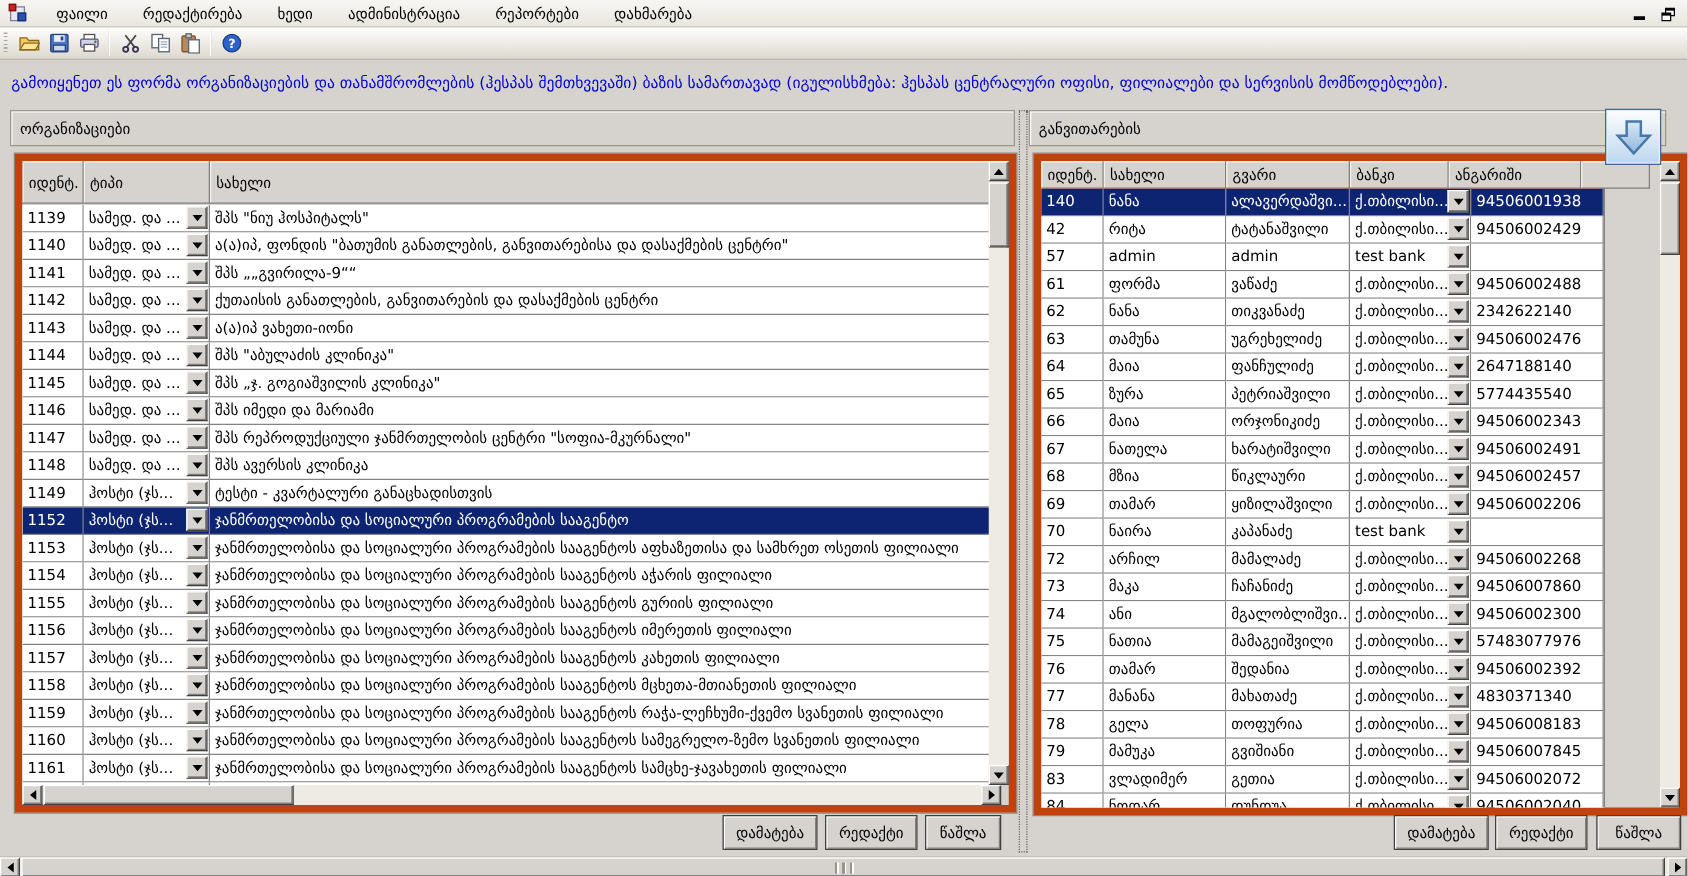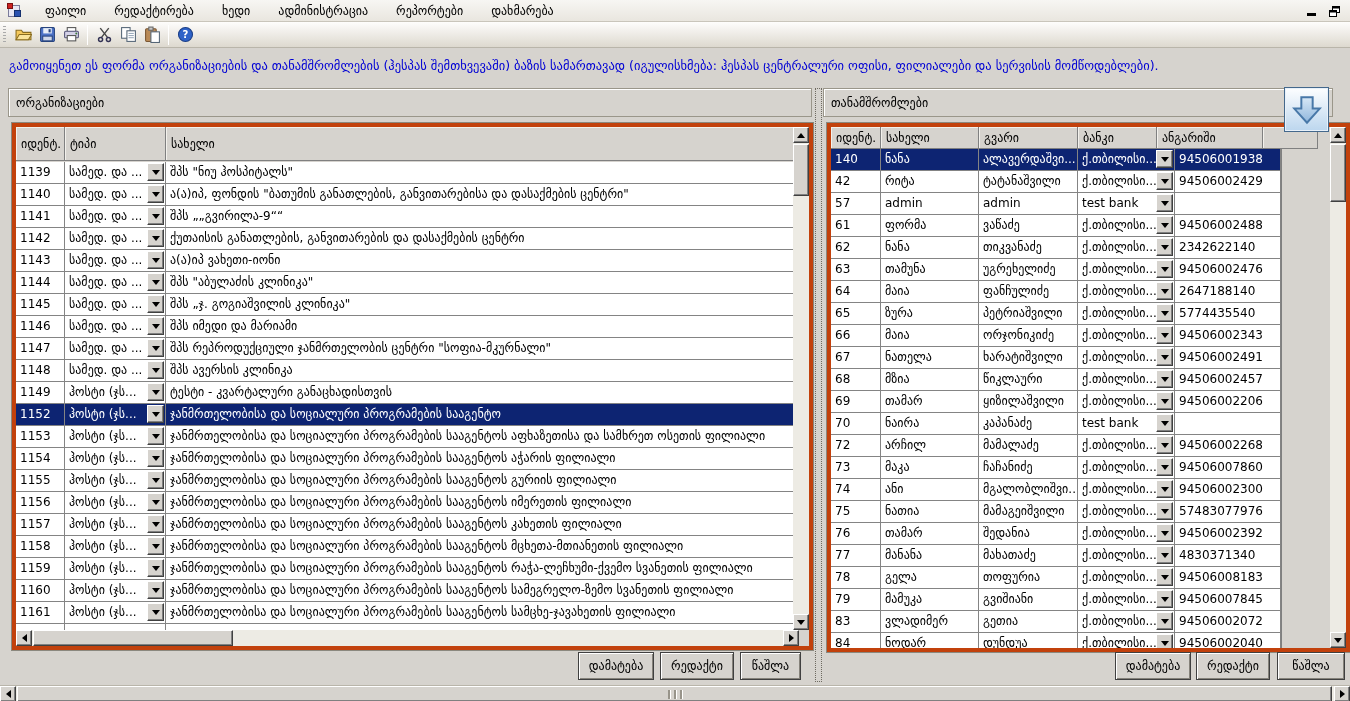--- a/index.html
+++ b/index.html
@@ -28,21 +28,21 @@
   .tbtn svg{width:17px;height:17px;}
   .tsep{width:1px;height:20px;background:#a9a59a;border-right:1px solid #fff;margin:0 4px;}
   
   .infotext{position:absolute;left:9px;top:58px;width:1330px;color:var(--info-text,#0000d4);font-size:12.5px;}
   
   .band{position:absolute;height:29px;border:1px solid #9a968a;box-shadow:inset 1px 1px 0 #fff;
     display:flex;align-items:center;padding-left:7px;background:#d6d3ce;}
   .band.left{left:8px;top:88px;width:804px;}
   .band.right{left:823px;top:88px;width:510px;}
   
-  .tframe{position:absolute;background:#d6d3ce;border:4px solid #c2410c;box-shadow:0 0 0 1px #8b887e;}
+  .tframe{position:absolute;background:#d6d3ce;border:6px solid #c2410c;box-shadow:0 0 0 1px #8b887e;}
   #org-table{left:12px;top:123px;width:801px;height:527px;}
   #emp-table{left:827px;top:123px;width:523px;height:529px;}
   .thead{position:absolute;left:0;top:0;display:flex;}
   .hc{background:#d6d3ce;border-right:1px solid #808080;border-bottom:1px solid #808080;
     box-shadow:inset 1px 1px 0 #f3f1ec;padding-left:5px;display:flex;align-items:center;
     white-space:nowrap;overflow:hidden;}
   #org-table .hc{height:34px;}
   #emp-table .hc{height:22px;}
   .rows{position:absolute;overflow:hidden;background:#fff;}
   #org-rows{left:0;top:35px;width:783px;bottom:16px;}
@@ -379,21 +379,21 @@
       <div class="thumb"></div>
       <div class="sbtn right">
           <i class="a-right"></i>
         </div>
     </div>
   </div>
 
   <div class="splitter"></div>
 
   <div class="band right">
-    <span>თანამშრომლები</span>
+    <span>განვითარების</span>
   </div>
 
   <div class="bluebtn">
     <svg viewBox="0 0 24 24">
       <defs>
         <linearGradient id="ag" x1="0" y1="0" x2="0" y2="1">
           <stop offset="0" stop-color="#d8e8f6"></stop>
             <stop offset="1" stop-color="#8fb6dc"></stop>
         </linearGradient>
       </defs>

